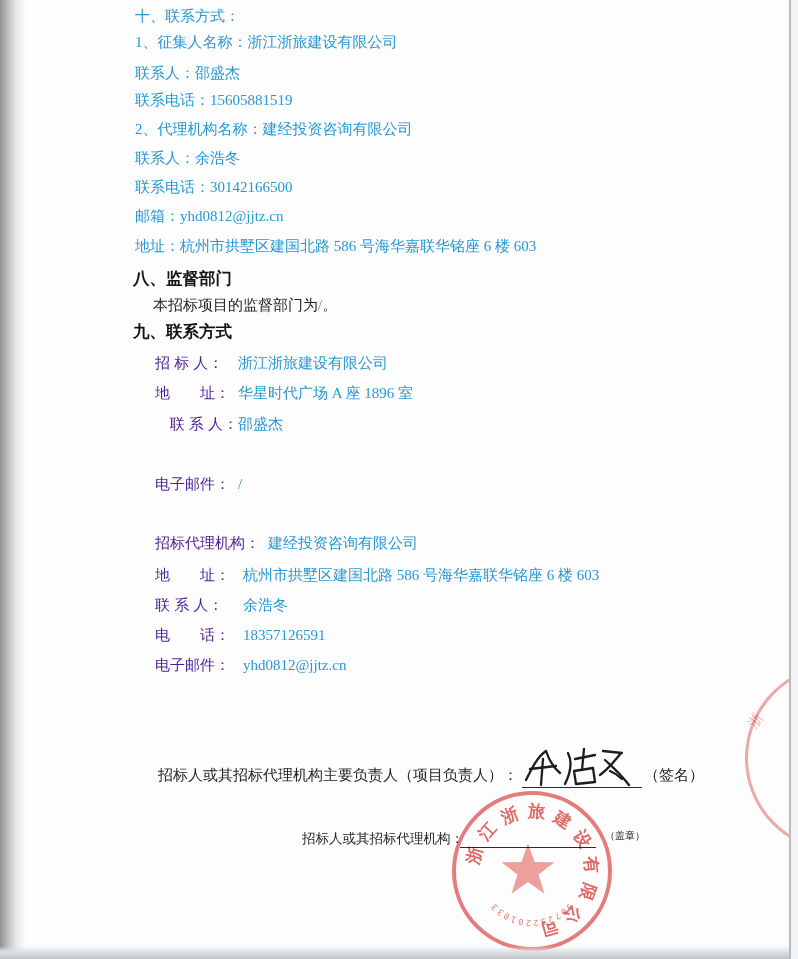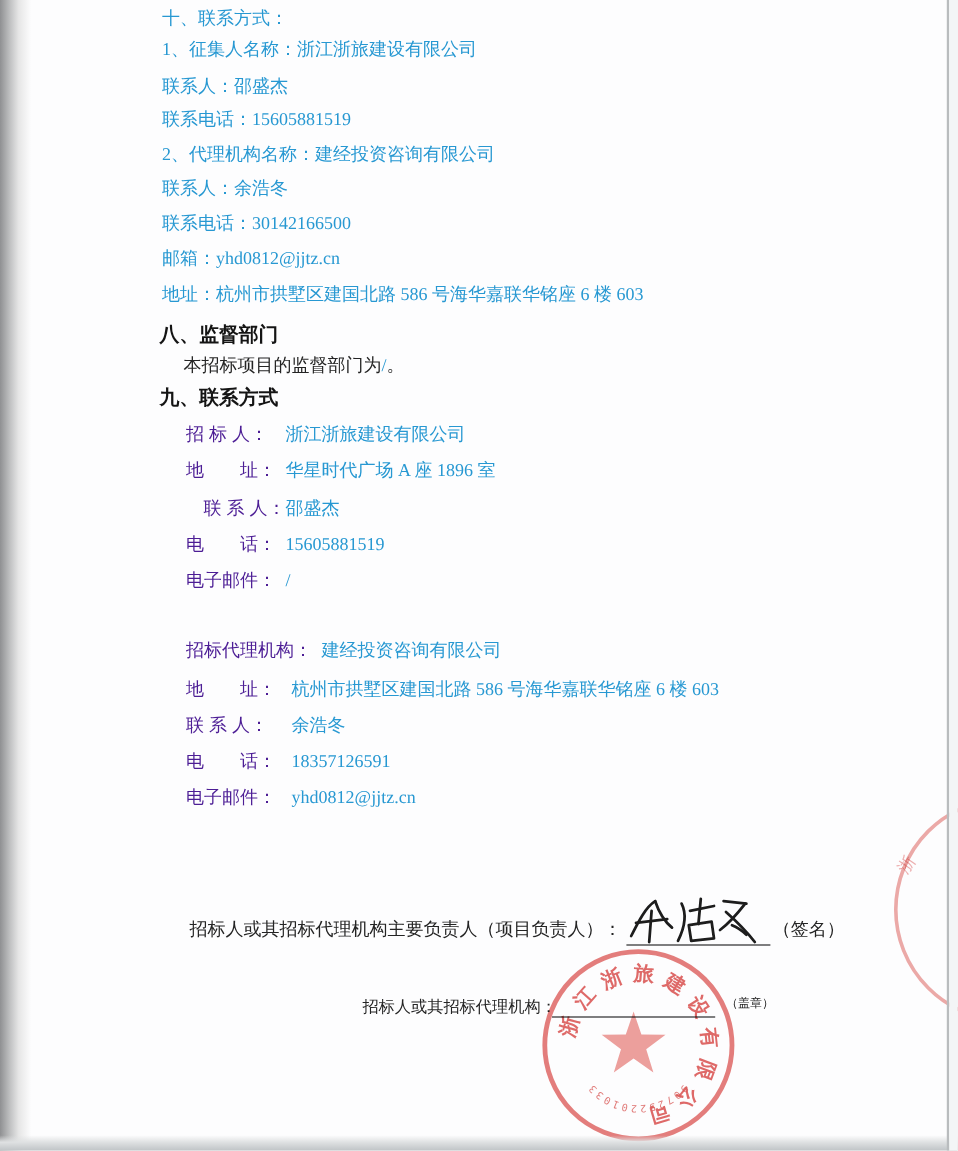--- a/index.html
+++ b/index.html
@@ -61,23 +61,20 @@
   <div class="abs head" style="left:133px;top:321px;">九、联系方式</div>
 
   <div class="abs t15" style="left:155px;top:353px;">
     <span class="lbl">招 标 人：</span><span class="blue">浙江浙旅建设有限公司</span>
   </div>
   <div class="abs t15" style="left:155px;top:383px;">
     <span class="lbl">地　　址：</span><span class="blue">华星时代广场 A 座 1896 室</span>
   </div>
   <div class="abs t15" style="left:155px;top:414px;text-align:right;">
     <span class="lbl">联 系 人：</span><span class="blue">邵盛杰</span>
-  </div>
-  <div class="abs t15" style="left:155px;top:444px;">
-    <span class="lbl">电　　话：</span><span class="blue">15605881519</span>
   </div>
   <div class="abs t15" style="left:155px;top:474px;">
     <span class="lbl">电子邮件：</span><span class="blue">/</span>
   </div>
 
   <div class="abs t15" style="left:155px;top:533px;">
     <span class="lbl" style="width:auto;margin-right:8px;">招标代理机构：</span><span class="blue">建经投资咨询有限公司</span>
   </div>
   <div class="abs t15" style="left:155px;top:565px;">
     <span class="lbl c2lbl">地　　址：</span><span class="blue">杭州市拱墅区建国北路 586 号海华嘉联华铭座 6 楼 603</span>

